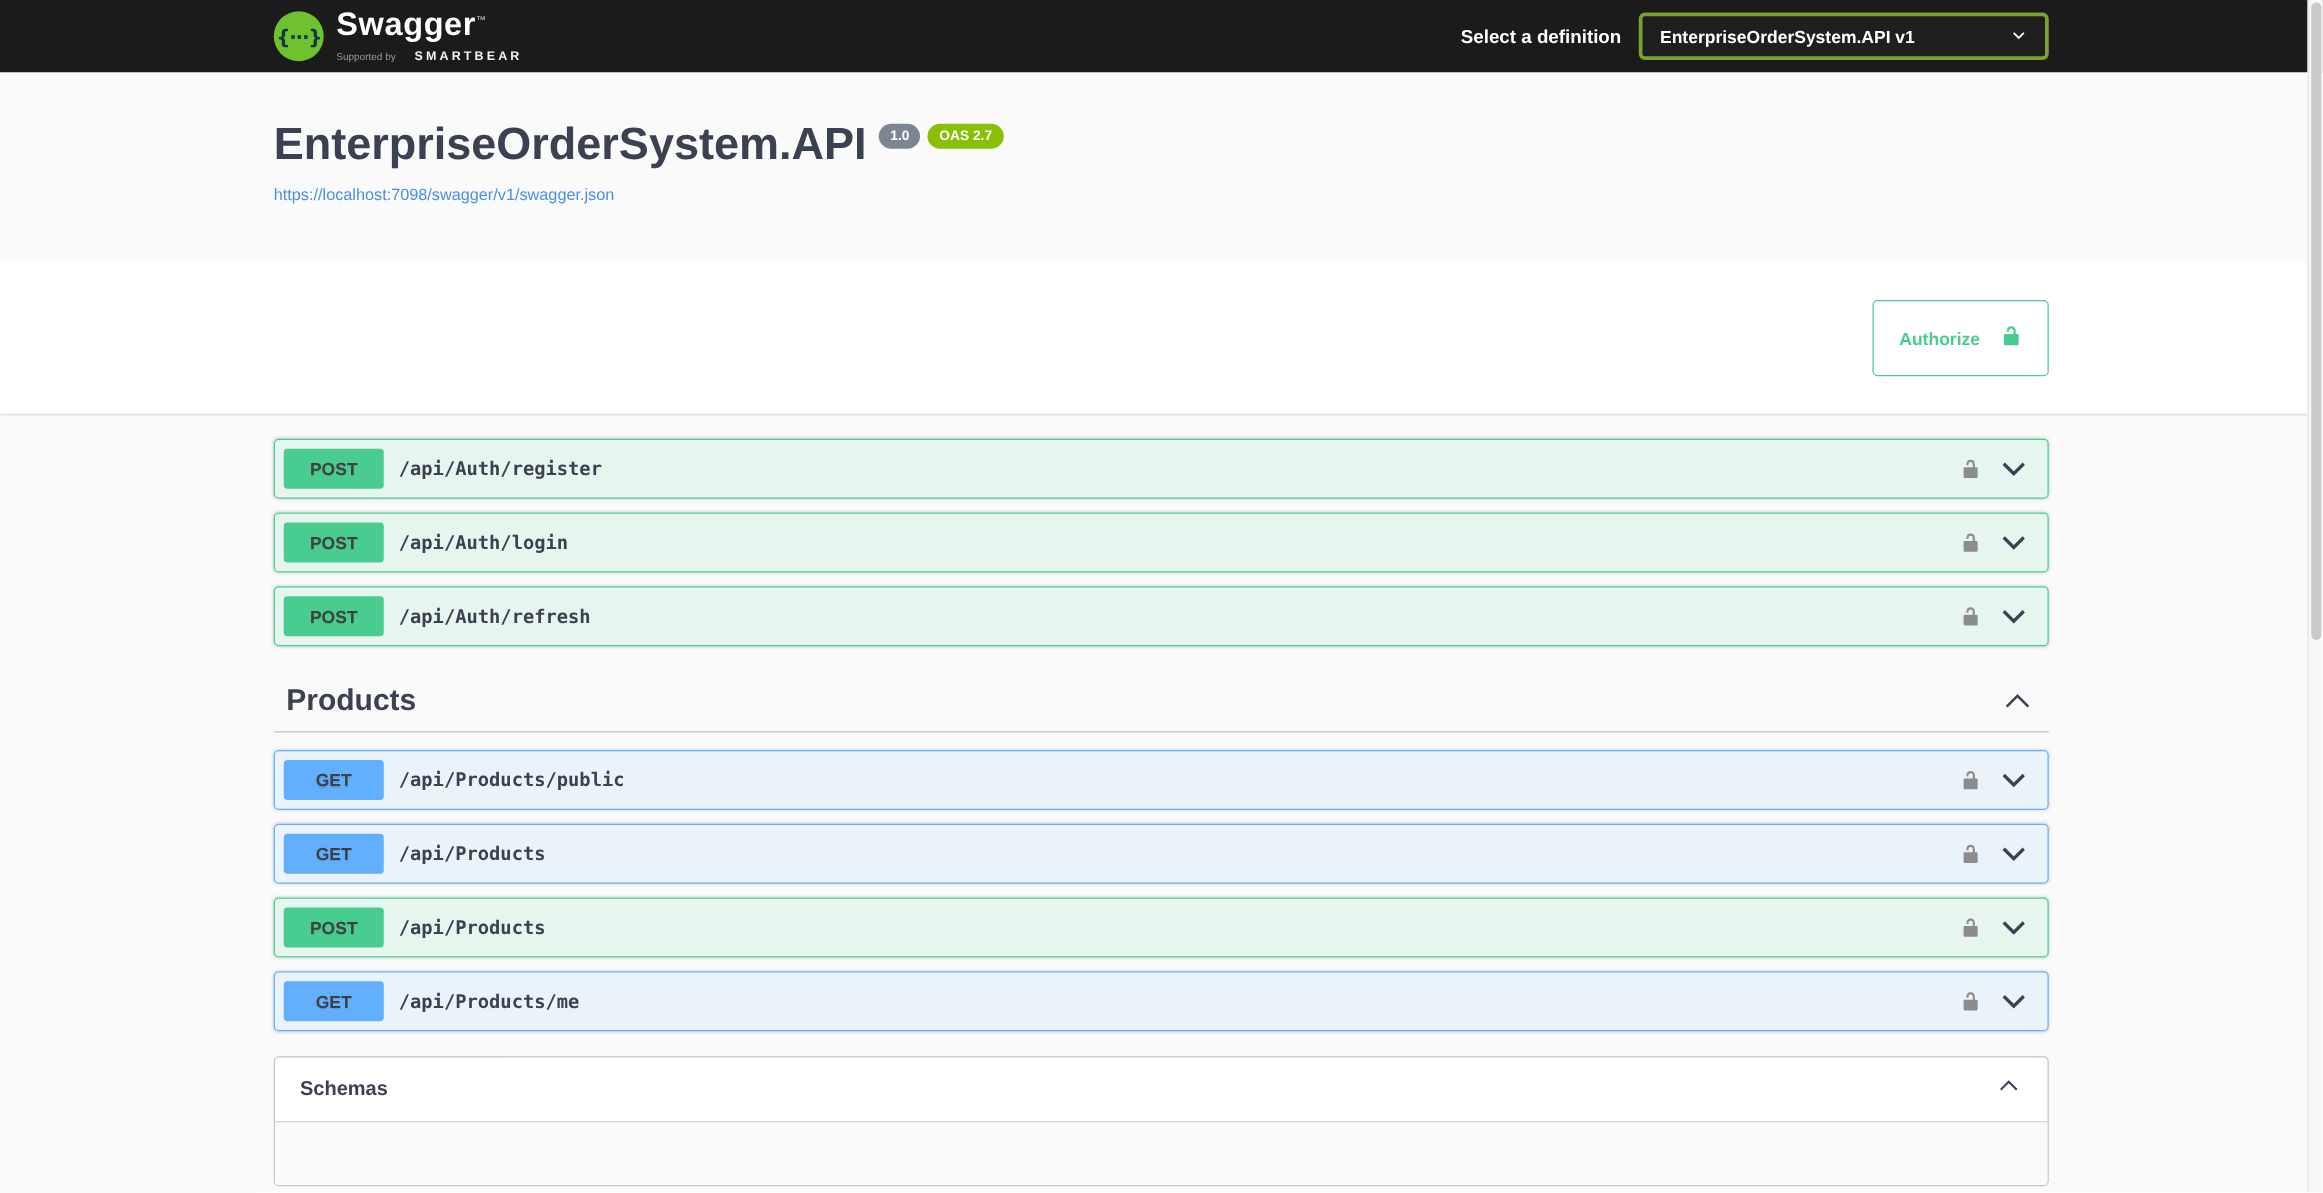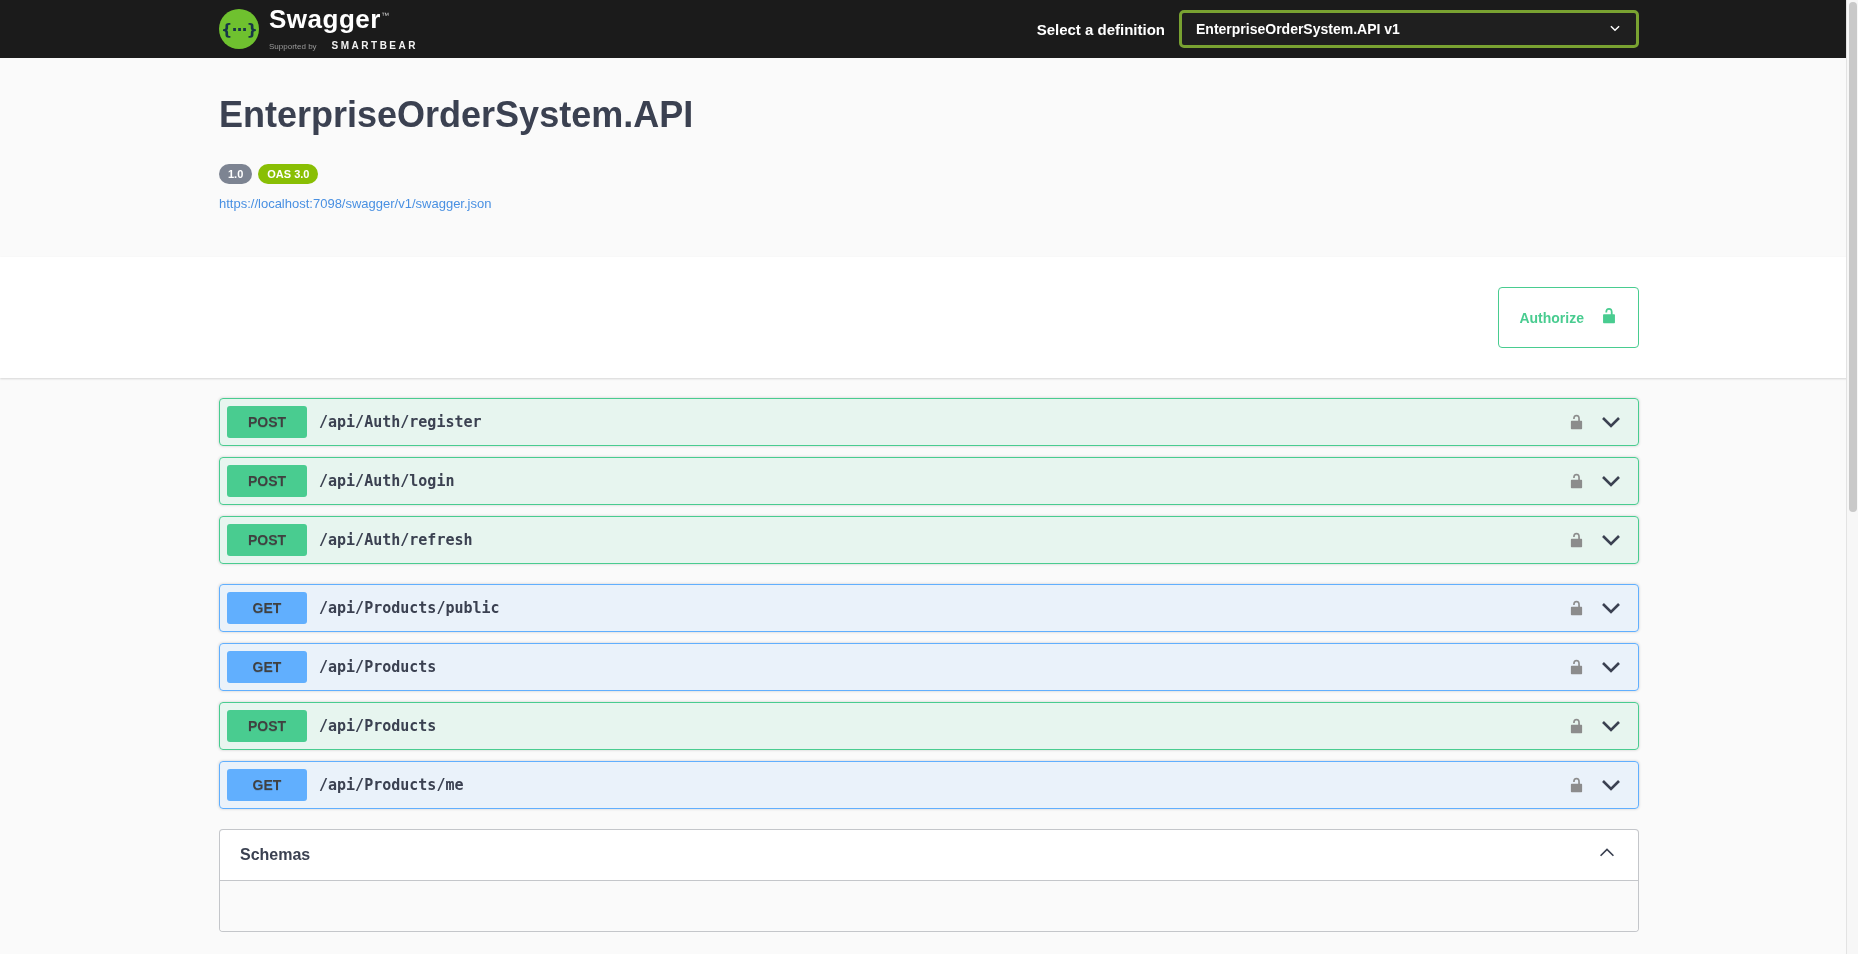--- a/index.html
+++ b/index.html
@@ -44,40 +44,39 @@
   .logo-texts { display: flex; flex-direction: column; line-height: 1.1; }
   .logo-brand { color:#ffffff; font-size: 26px; font-weight: bold; letter-spacing: 0.5px; }
   .logo-tm { color:#cccccc; font-size: 8px; vertical-align: super; font-weight: normal; }
   .logo-sub { margin-top: 1px; }
   .logo-sub .sup-by { color:#9a9a9a; font-size: 8px; margin-right: 15px; }
   .logo-sub .smartbear { color:#f2f2f2; font-size: 10px; font-weight: bold; letter-spacing: 2.5px; }
 
   .definition-area { display:flex; align-items:center; gap: 14px; }
   .select-label { color:#ffffff; font-weight: bold; font-size: 15px; }
   .definition-select {
-    width: 460px; height: 38px;
+    width: 328px; height: 38px;
     background: #1f1f1f;
     border: 3px solid var(--select_border, #79a231);
     border-radius: 5px;
     color: #ffffff;
     font-weight: bold; font-size: 14px;
     display: flex; align-items: center; justify-content: space-between;
     padding: 0 14px;
     cursor: pointer;
   }
 
   
   .info-section { background: #fafafa; padding: 35px 0 45px; }
   .api-title {
     margin: 0;
-    display: flex; align-items: flex-start; gap: 22px;
+    display: flex; align-items: flex-start; gap: 10px;
     font-size: 36px; font-weight: bold;
     color: var(--heading, #3b4151);
     line-height: 1.2;
-    flex-direction: column;
   }
   .badges { display:flex; gap: 6px; margin-top: 6px; }
   .badge {
     font-size: 11px; font-weight: bold; color: #ffffff;
     padding: 3px 9px; border-radius: 12px; line-height: 1.3;
   }
   .badge.version { background: var(--version_badge, #7d8492); }
   .badge.oas { background: var(--oas_badge, #89bf04); }
   .spec-link {
     display: inline-block;
@@ -207,21 +206,21 @@
       </div>
     </div>
   </header>
 
   <section class="info-section">
     <div class="wrapper">
       <h1 class="api-title">
         <span>EnterpriseOrderSystem.API</span>
         <span class="badges">
           <span class="badge version">1.0</span>
-          <span class="badge oas">OAS 3.0</span>
+          <span class="badge oas">OAS 2.7</span>
         </span>
       </h1>
       <a class="spec-link">https://localhost:7098/swagger/v1/swagger.json</a>
     </div>
   </section>
 
   <section class="scheme-container">
     <div class="wrapper scheme-inner">
       <button class="authorize-btn">
         <span>Authorize</span>
@@ -285,20 +284,28 @@
               <span class="expand-arrow">
                 <svg width="24" height="24" viewBox="0 0 24 24" fill="none">
                   <path d="M4 8l8 8 8-8" stroke="#3b4151" stroke-width="2.6" fill="none"></path>
                 </svg>
               </span>
             </span>
           </div>
         </div>
       </div>
       <div class="opblock-tag-section">
+        <h3 class="opblock-tag">
+          <span>Products</span>
+          <span style="display:flex">
+            <svg width="26" height="26" viewBox="0 0 24 24" fill="none">
+              <path d="M4 16l8-8 8 8" stroke="#3b4151" stroke-width="1.8" fill="none"></path>
+            </svg>
+          </span>
+        </h3>
         <div class="opblock get">
           <div class="opblock-summary">
             <span class="method-badge">GET</span>
             <span class="op-path">/api/Products/public</span>
             <span class="summary-right">
               <button class="lock-btn">
                 <svg width="17" height="21" viewBox="0 0 20 20">
                   <path fill="#8c8c8c" d="M15.8 8H14V5.6C14 2.703 12.665 1 10 1 7.334 1 6 2.703 6 5.6V6h2v-.801C8 3.754 8.797 3 10 3c1.203 0 2 .754 2 2.199V8H4.2c-.442 0-.8.358-.8.8v8.4c0 .442.358.8.8.8h11.6c.442 0 .8-.358.8-.8V8.8c0-.442-.358-.8-.8-.8z"></path>
                 </svg>
               </button>

